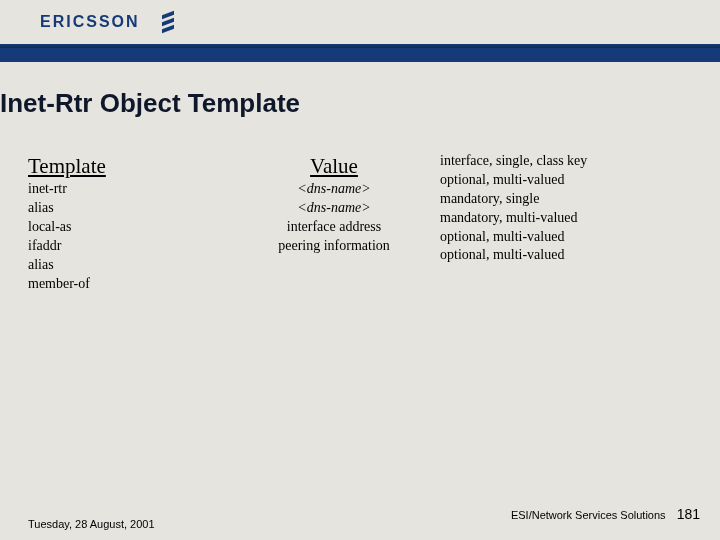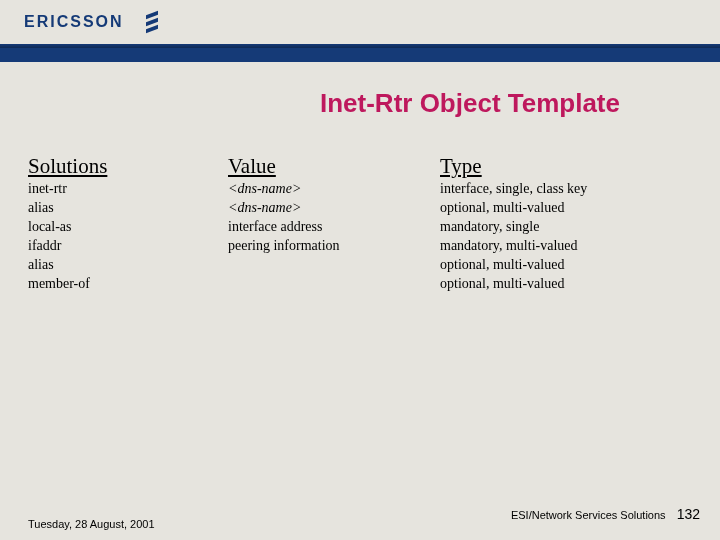--- a/index.html
+++ b/index.html
@@ -14,21 +14,21 @@
   }
   .slide {
     position: relative;
     width: 720px;
     height: 540px;
     box-sizing: border-box;
   }
   .logobar {
     position: absolute;
     top: 12px;
-    left: 24px;
+    left: 40px;
     display: flex;
     align-items: center;
     gap: 22px;
   }
   .logo-text {
     font-family: Arial, Helvetica, sans-serif;
     font-weight: 900;
     font-size: 16px;
     letter-spacing: 2px;
     color: #153a77;
@@ -62,40 +62,40 @@
     position: absolute;
     left: 0; right: 0; top: 0;
     height: 4px;
     background: linear-gradient(to top, rgba(0,0,0,0.3), transparent);
   }
   .title {
     position: absolute;
     top: 88px;
     left: 0;
     width: 620px;
-    text-align: right;
+    text-align: left;
     font-family: Arial, Helvetica, sans-serif;
     font-weight: 700;
     font-size: 26px;
-    color: #be185d;
+    color: #0f172a;
   }
   .table {
     position: absolute;
     top: 152px;
     left: 28px;
     right: 30px;
     display: flex;
     gap: 0;
   }
   .col {
     display: flex;
     flex-direction: column;
   }
   .col-attr { width: 200px; }
-  .col-value { width: 212px; }
+  .col-value { width: 212px; align-items: center; }
   .col-type { flex: 1; }
   .hdr {
     font-size: 21px;
     text-decoration: underline;
     line-height: 1.35;
   }
   .cell {
     font-size: 14px;
     line-height: 1.35;
     white-space: pre-wrap;
@@ -136,48 +136,47 @@
     </span>
   </div>
 
   <div class="topbar"></div>
 
   <div class="title">Inet-Rtr Object Template</div>
 
   <div class="table">
 
     <div class="col col-attr">
-      <div class="hdr">Solutions</div>
+      <div class="hdr">Template</div>
       <div class="cell">inet-rtr</div>
       <div class="cell">alias</div>
       <div class="cell">local-as</div>
       <div class="cell">ifaddr</div>
       <div class="cell">alias</div>
       <div class="cell">member-of</div>
     </div>
 
     <div class="col col-value">
       <div class="hdr">Value</div>
       <div class="cell ital">&lt;dns-name&gt;</div>
       <div class="cell ital">&lt;dns-name&gt;</div>
       <div class="cell">interface address</div>
       <div class="cell">peering information</div>
     </div>
 
     <div class="col col-type">
-      <div class="hdr">Type</div>
       <div class="cell">interface, single, class key</div>
       <div class="cell">optional, multi-valued</div>
       <div class="cell">mandatory, single</div>
       <div class="cell">mandatory, multi-valued</div>
       <div class="cell">optional, multi-valued</div>
       <div class="cell">optional, multi-valued</div>
     </div>
 
   </div>
 
   <div class="footer-date">Tuesday, 28 August, 2001</div>
   <div class="footer-right">
     <span>ESI/Network Services Solutions</span>
-    <span class="num">132</span>
+    <span class="num">181</span>
   </div>
 
 </div>
 
 </body></html>

